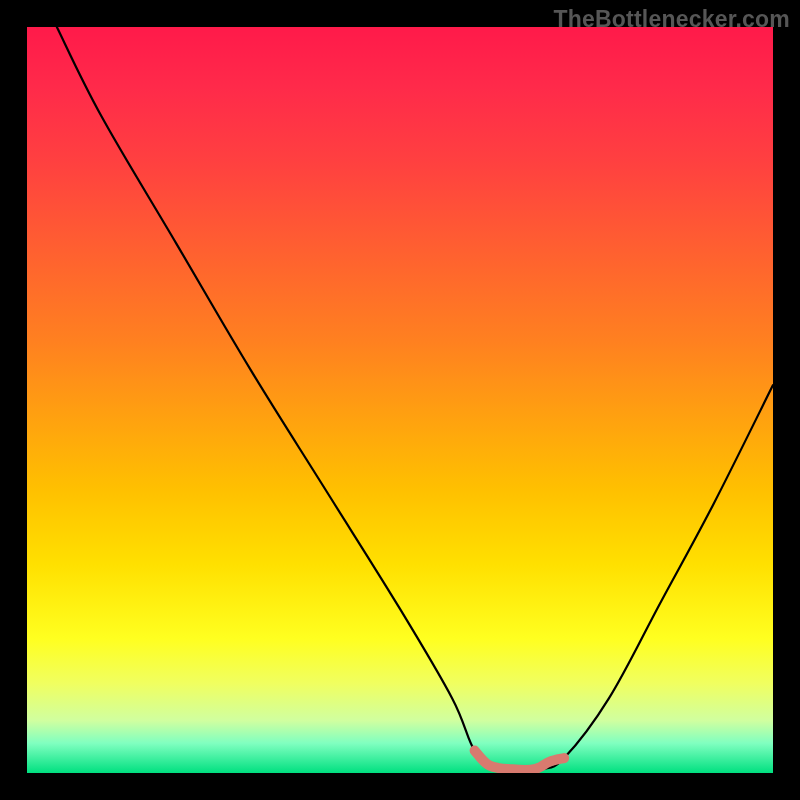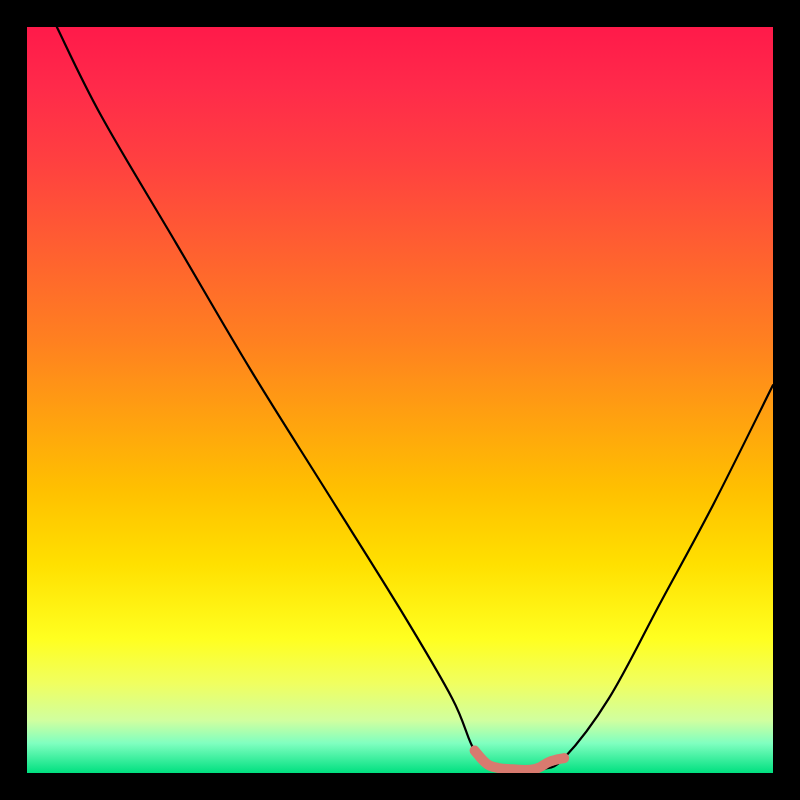--- a/index.html
+++ b/index.html
@@ -48,19 +48,20 @@
     left: 0;
     top: 0;
     width: 746px;
     height: 746px;
   }
 </style>
 </head>
 <body>
 
 <div class="chart-container">
+  <div class="watermark">TheBottlenecker.com</div>
   <div class="plot-area">
     <svg class="curves" viewBox="0 0 746 746" preserveAspectRatio="none">
       <path d="M 29.84 0.00 C 37.90 16.11, 53.12 50.58, 74.60 89.52 C 96.08 128.46, 122.34 170.68, 149.20 216.34 C 176.06 262.00, 196.94 298.85, 223.80 343.16 C 250.66 387.47, 271.54 419.55, 298.40 462.52 C 325.26 505.49, 350.17 544.28, 373.00 581.88 C 395.83 619.48, 411.79 645.89, 425.22 671.40 C 438.65 696.91, 439.54 710.86, 447.60 723.62 C 455.66 736.38, 461.92 738.24, 469.98 742.27 C 478.04 746.30, 484.30 746.00, 492.36 746.00 C 500.42 746.00, 506.68 744.96, 514.74 742.27 C 522.80 739.58, 525.03 743.84, 537.12 731.08 C 549.21 718.32, 564.42 699.60, 581.88 671.40 C 599.34 643.20, 615.30 609.33, 634.10 574.42 C 652.90 539.51, 666.18 516.38, 686.32 477.44 C 706.46 438.50, 735.26 379.56, 746.00 358.08" id="curve-main" fill="none" stroke="#000000" stroke-width="2.2" stroke-linecap="round"></path>
       <path d="M 447.60 723.62 C 450.29 726.31, 455.81 735.18, 462.52 738.54 C 469.23 741.90, 476.84 741.60, 484.90 742.27 C 492.96 742.94, 500.57 743.61, 507.28 742.27 C 513.99 740.93, 516.83 736.82, 522.20 734.81 C 527.57 732.80, 534.43 731.75, 537.12 731.08" id="curve-optimal" fill="none" stroke="#d87a6f" stroke-width="10" stroke-linecap="round"></path>
     </svg>
   </div>
 </div>
 
 </body></html>

